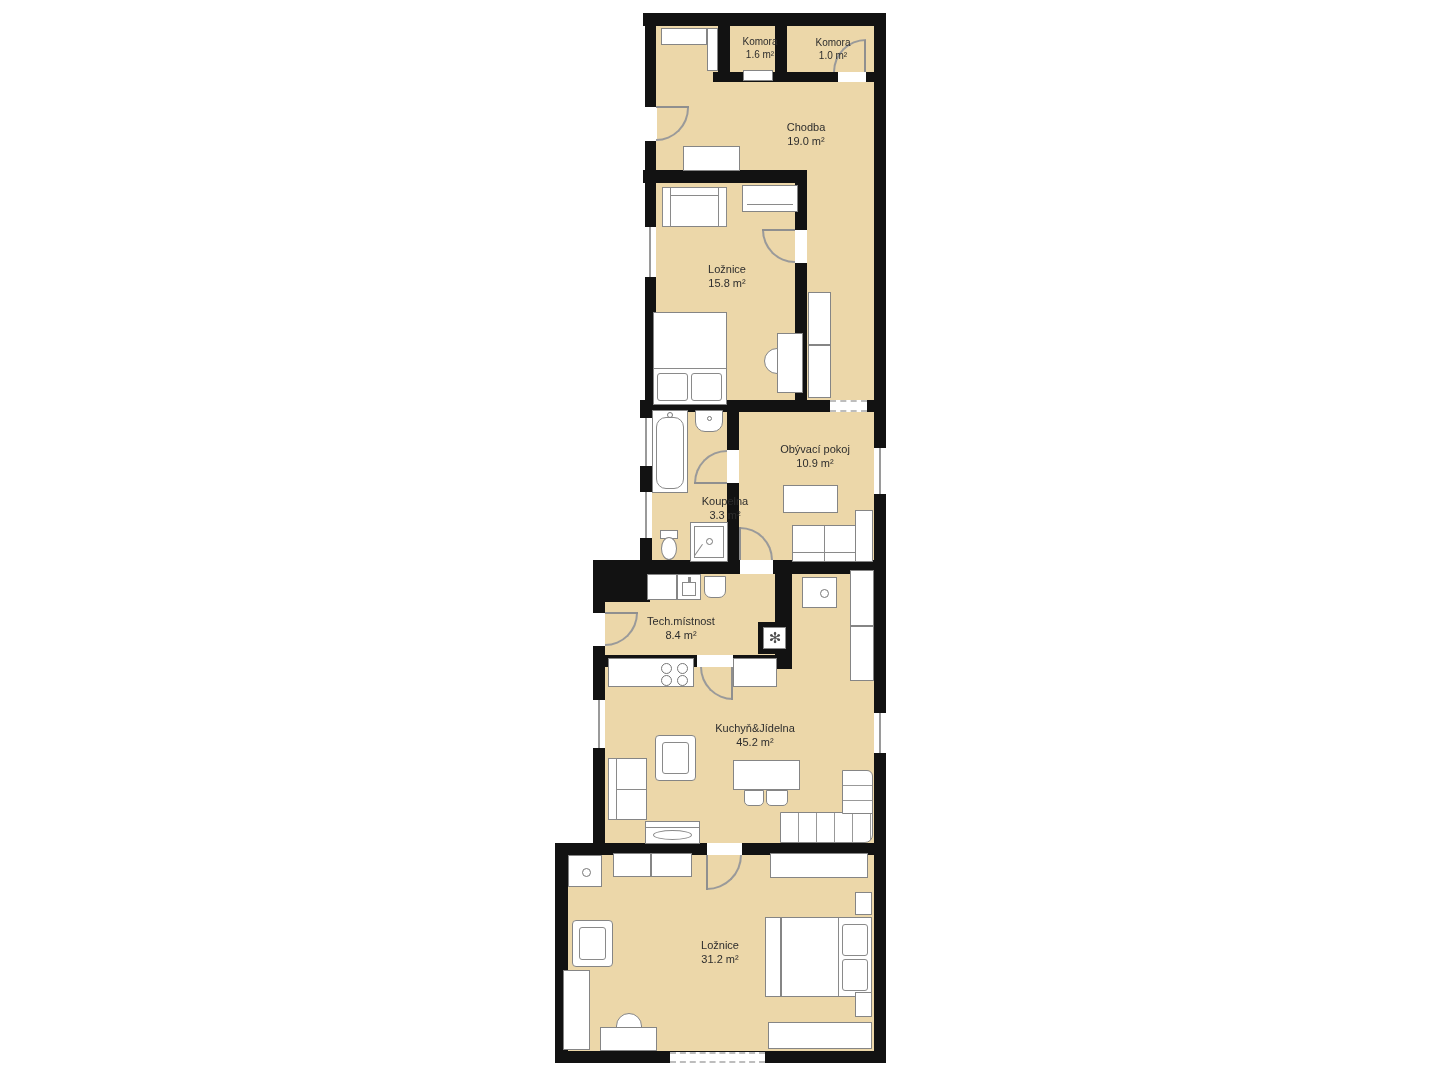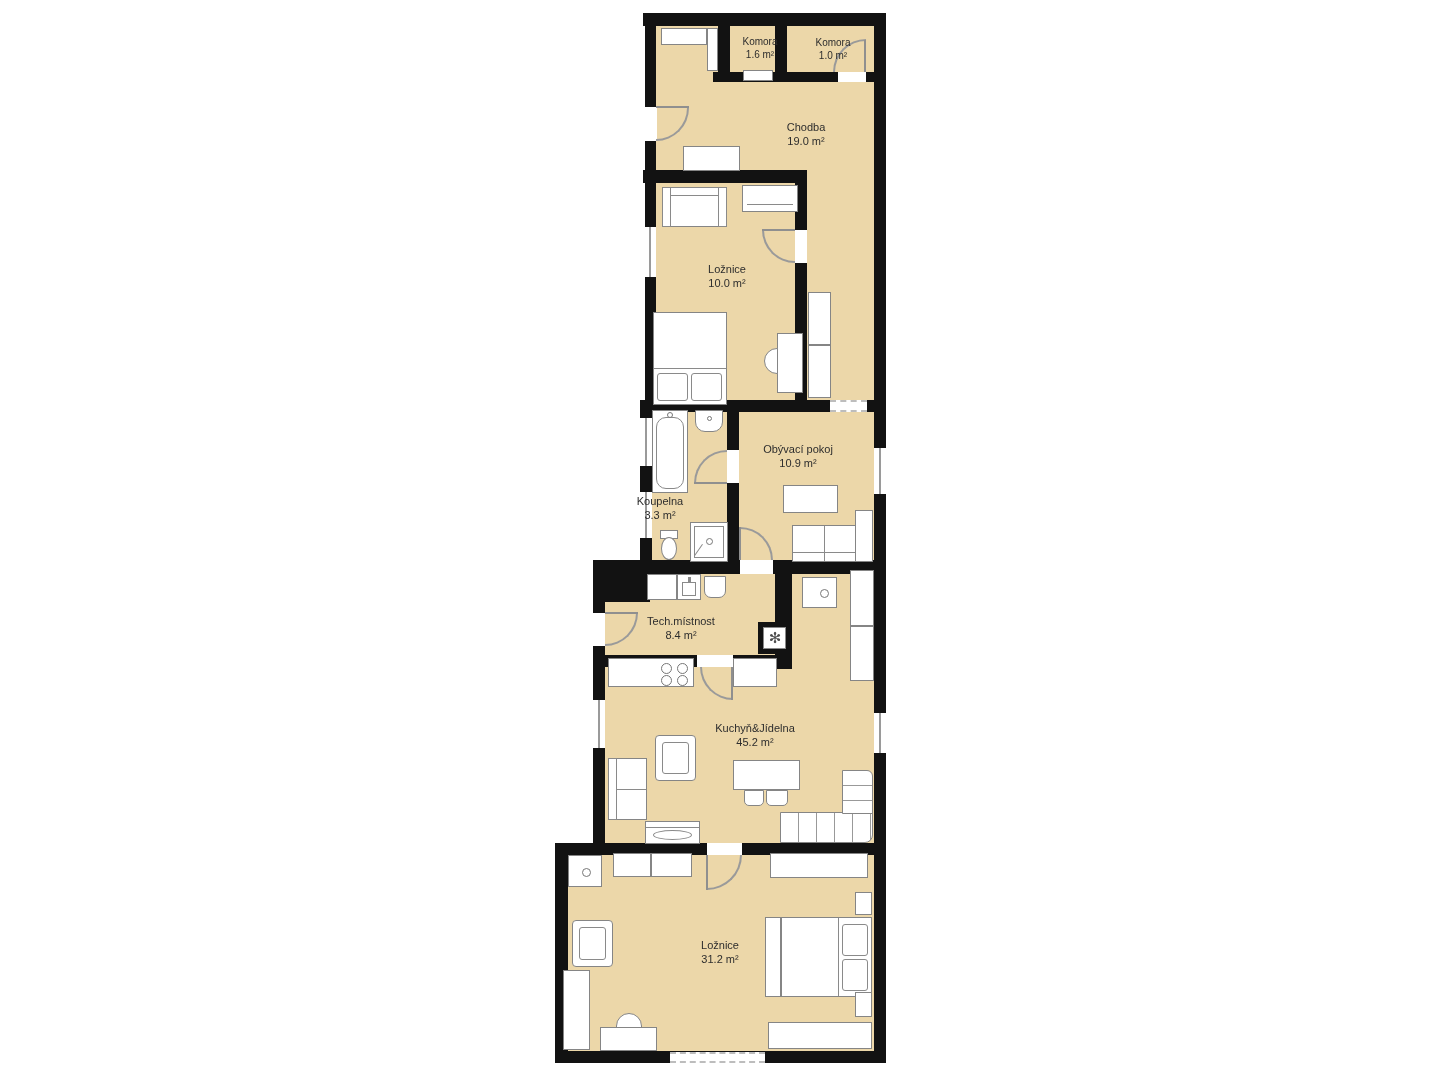--- a/index.html
+++ b/index.html
@@ -201,27 +201,27 @@
   <div class="lbl small" style="left:833px;top:49px;">
     <div>Komora</div>
     <div>1.0 m²</div>
   </div>
   <div class="lbl" style="left:806px;top:134px;">
     <div>Chodba</div>
     <div>19.0 m²</div>
   </div>
   <div class="lbl" style="left:727px;top:276px;">
     <div>Ložnice</div>
-    <div>10.0 m²</div>
-  </div>
-  <div class="lbl" style="left:798px;top:456px;">
+    <div>15.8 m²</div>
+  </div>
+  <div class="lbl" style="left:815px;top:456px;">
     <div>Obývací pokoj</div>
     <div>10.9 m²</div>
   </div>
-  <div class="lbl" style="left:660px;top:508px;">
+  <div class="lbl" style="left:725px;top:508px;">
     <div>Koupelna</div>
     <div>3.3 m²</div>
   </div>
   <div class="lbl" style="left:681px;top:628px;">
     <div>Tech.místnost</div>
     <div>8.4 m²</div>
   </div>
   <div class="lbl" style="left:755px;top:735px;">
     <div>Kuchyň&amp;Jídelna</div>
     <div>45.2 m²</div>

